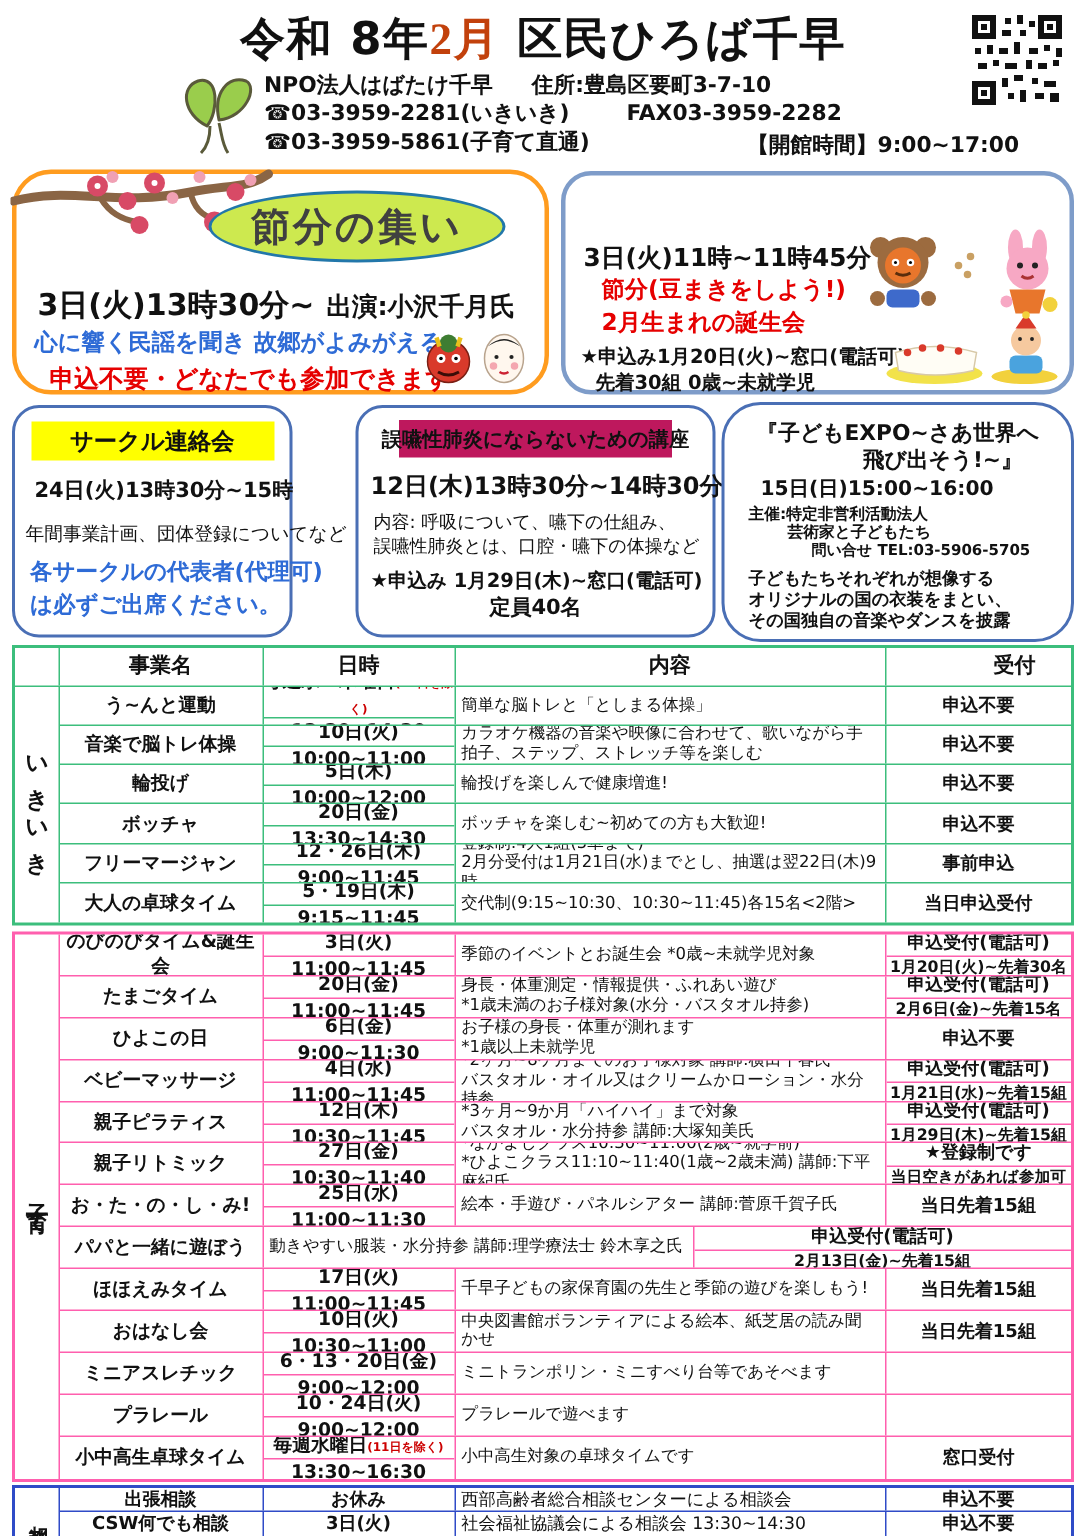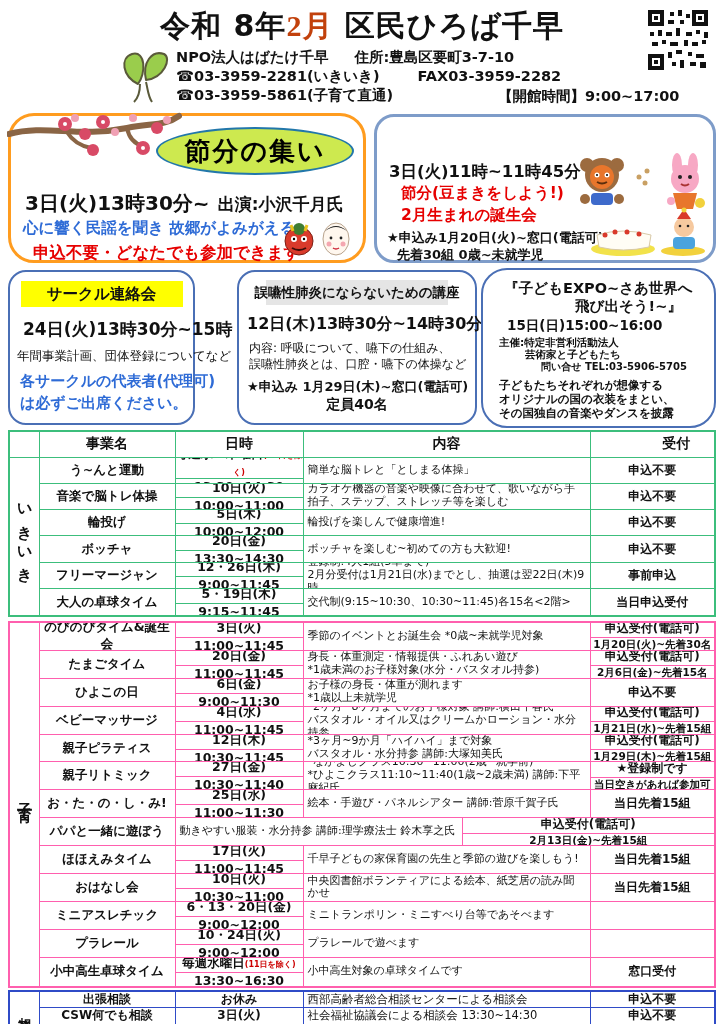--- a/index.html
+++ b/index.html
@@ -15,23 +15,23 @@
   .leaf { position:absolute; left:118px; top:46px; width:54px; height:60px; }
   .hinfo { position:absolute; left:176px; top:48px; font-size:14.5px; font-weight:600; line-height:19px; }
   .hinfo .l { white-space:nowrap; }
   .hinfo .sp1 { display:inline-block; width:26px; }
   .hinfo .sp2 { display:inline-block; width:38px; }
   .hours { position:absolute; left:498px; top:87px; font-size:14.5px; font-weight:bold; white-space:nowrap; }
 
   
   .rbox { position:absolute; background:#fff; }
   #setsubun { left:8px; top:113px; width:358px; height:150px; border:3.5px solid #FF9C1F; border-radius:26px; }
-  .oval { position:absolute; right:9px; top:11px; width:198px; height:48px; background:#CDE94F;
+  .oval { position:absolute; right:26px; top:11px; width:198px; height:48px; background:#CDE94F;
           border:2.5px solid #2277AA; border-radius:50%; display:flex; align-items:center; justify-content:center;
-          color:#000000; font-size:26px; font-weight:bold; letter-spacing:2px; white-space:nowrap; }
+          color:#404040; font-size:26px; font-weight:bold; letter-spacing:2px; white-space:nowrap; }
   .s-l1 { position:absolute; left:14px; top:74px; font-weight:bold; font-size:20px; white-space:nowrap; }
   .s-l1 .perf { font-size:17px; margin-left:8px; }
   .s-l2 { position:absolute; left:12px; top:102px; color:#2E6BD6; font-weight:bold; font-size:15.5px; white-space:nowrap; }
   .s-l3 { position:absolute; left:22px; top:126px; color:#E60000; font-weight:bold; font-size:16.5px; white-space:nowrap; }
   .plum { position:absolute; left:-4px; top:-12px; width:175px; height:64px; }
   .masks { position:absolute; right:8px; bottom:3px; width:74px; height:38px; }
 
   #nobinobi { left:374px; top:114px; width:342px; height:149px; border:3px solid #7E9CC9; border-radius:20px; }
   .pinkbar { position:absolute; left:46px; top:8px; width:230px; height:30px; background:#F6B3C3;
              display:flex; align-items:center; justify-content:center; font-size:20px; font-weight:bold; letter-spacing:2px; }
@@ -40,27 +40,27 @@
   .n-l3 { position:absolute; left:24px; top:88px; color:#E60000; font-weight:bold; font-size:15.5px; white-space:nowrap; }
   .n-l4 { position:absolute; left:10px; top:112px; font-weight:bold; font-size:13px; white-space:nowrap; }
   .n-l5 { position:absolute; left:20px; top:129px; font-weight:bold; font-size:13px; white-space:nowrap; }
   .bearrabbit { position:absolute; right:4px; top:34px; width:136px; height:62px; }
   .cakekid { position:absolute; right:4px; bottom:3px; width:120px; height:50px; }
 
   .bluebox { border:2.5px solid #4A6FB5; border-radius:18px; }
   #circlebox { left:8px; top:270px; width:187px; height:155px; }
   .ybar { margin:9px auto 0; width:162px; height:26px; background:#FFFF00; display:flex; align-items:center;
           justify-content:center; font-weight:bold; font-size:15.5px; }
-  .c-l1 { position:absolute; left:13px; top:46px; font-weight:bold; font-size:17px; white-space:nowrap; }
+  .c-l1 { position:absolute; left:13px; top:46px; font-weight:bold; font-size:14px; white-space:nowrap; }
   .c-l2 { position:absolute; left:7px; top:76px; font-size:12.5px; white-space:nowrap; }
   .c-l3 { position:absolute; left:10px; top:100px; color:#2E6BD6; font-weight:bold; font-size:15px; white-space:nowrap; }
   .c-l4 { position:absolute; left:10px; top:122px; color:#2E6BD6; font-weight:bold; font-size:15px; white-space:nowrap; }
 
   #lecturebox { left:237px; top:270px; width:240px; height:155px; }
-  .gbar { margin:8px auto 0; width:182px; height:25px; background:#e5e5e5; display:flex; align-items:center;
+  .gbar { margin:8px auto 0; width:182px; height:25px; background:#be185d; display:flex; align-items:center;
           justify-content:center; font-weight:bold; font-size:13.5px; white-space:nowrap; }
   .g-l1 { position:absolute; left:8px; top:42px; font-weight:bold; font-size:16px; white-space:nowrap; }
   .g-l2 { position:absolute; left:10px; top:68px; font-size:12px; white-space:nowrap; }
   .g-l3 { position:absolute; left:10px; top:84px; font-size:12px; white-space:nowrap; }
   .g-l4 { position:absolute; left:8px; top:106px; font-weight:bold; font-size:13px; white-space:nowrap; }
   .g-l5 { position:absolute; left:0; top:124px; width:100%; text-align:center; font-weight:bold; font-size:14px; }
 
   #expobox { left:481px; top:268px; width:235px; height:160px; border-radius:26px; }
   .e-t1 { position:absolute; left:0; top:9px; width:100%; text-align:center; font-weight:bold; font-size:14.5px; white-space:nowrap; }
   .e-t2 { position:absolute; left:0; top:27px; width:100%; text-align:center; padding-left:60px; font-weight:bold; font-size:14.5px; white-space:nowrap; }

